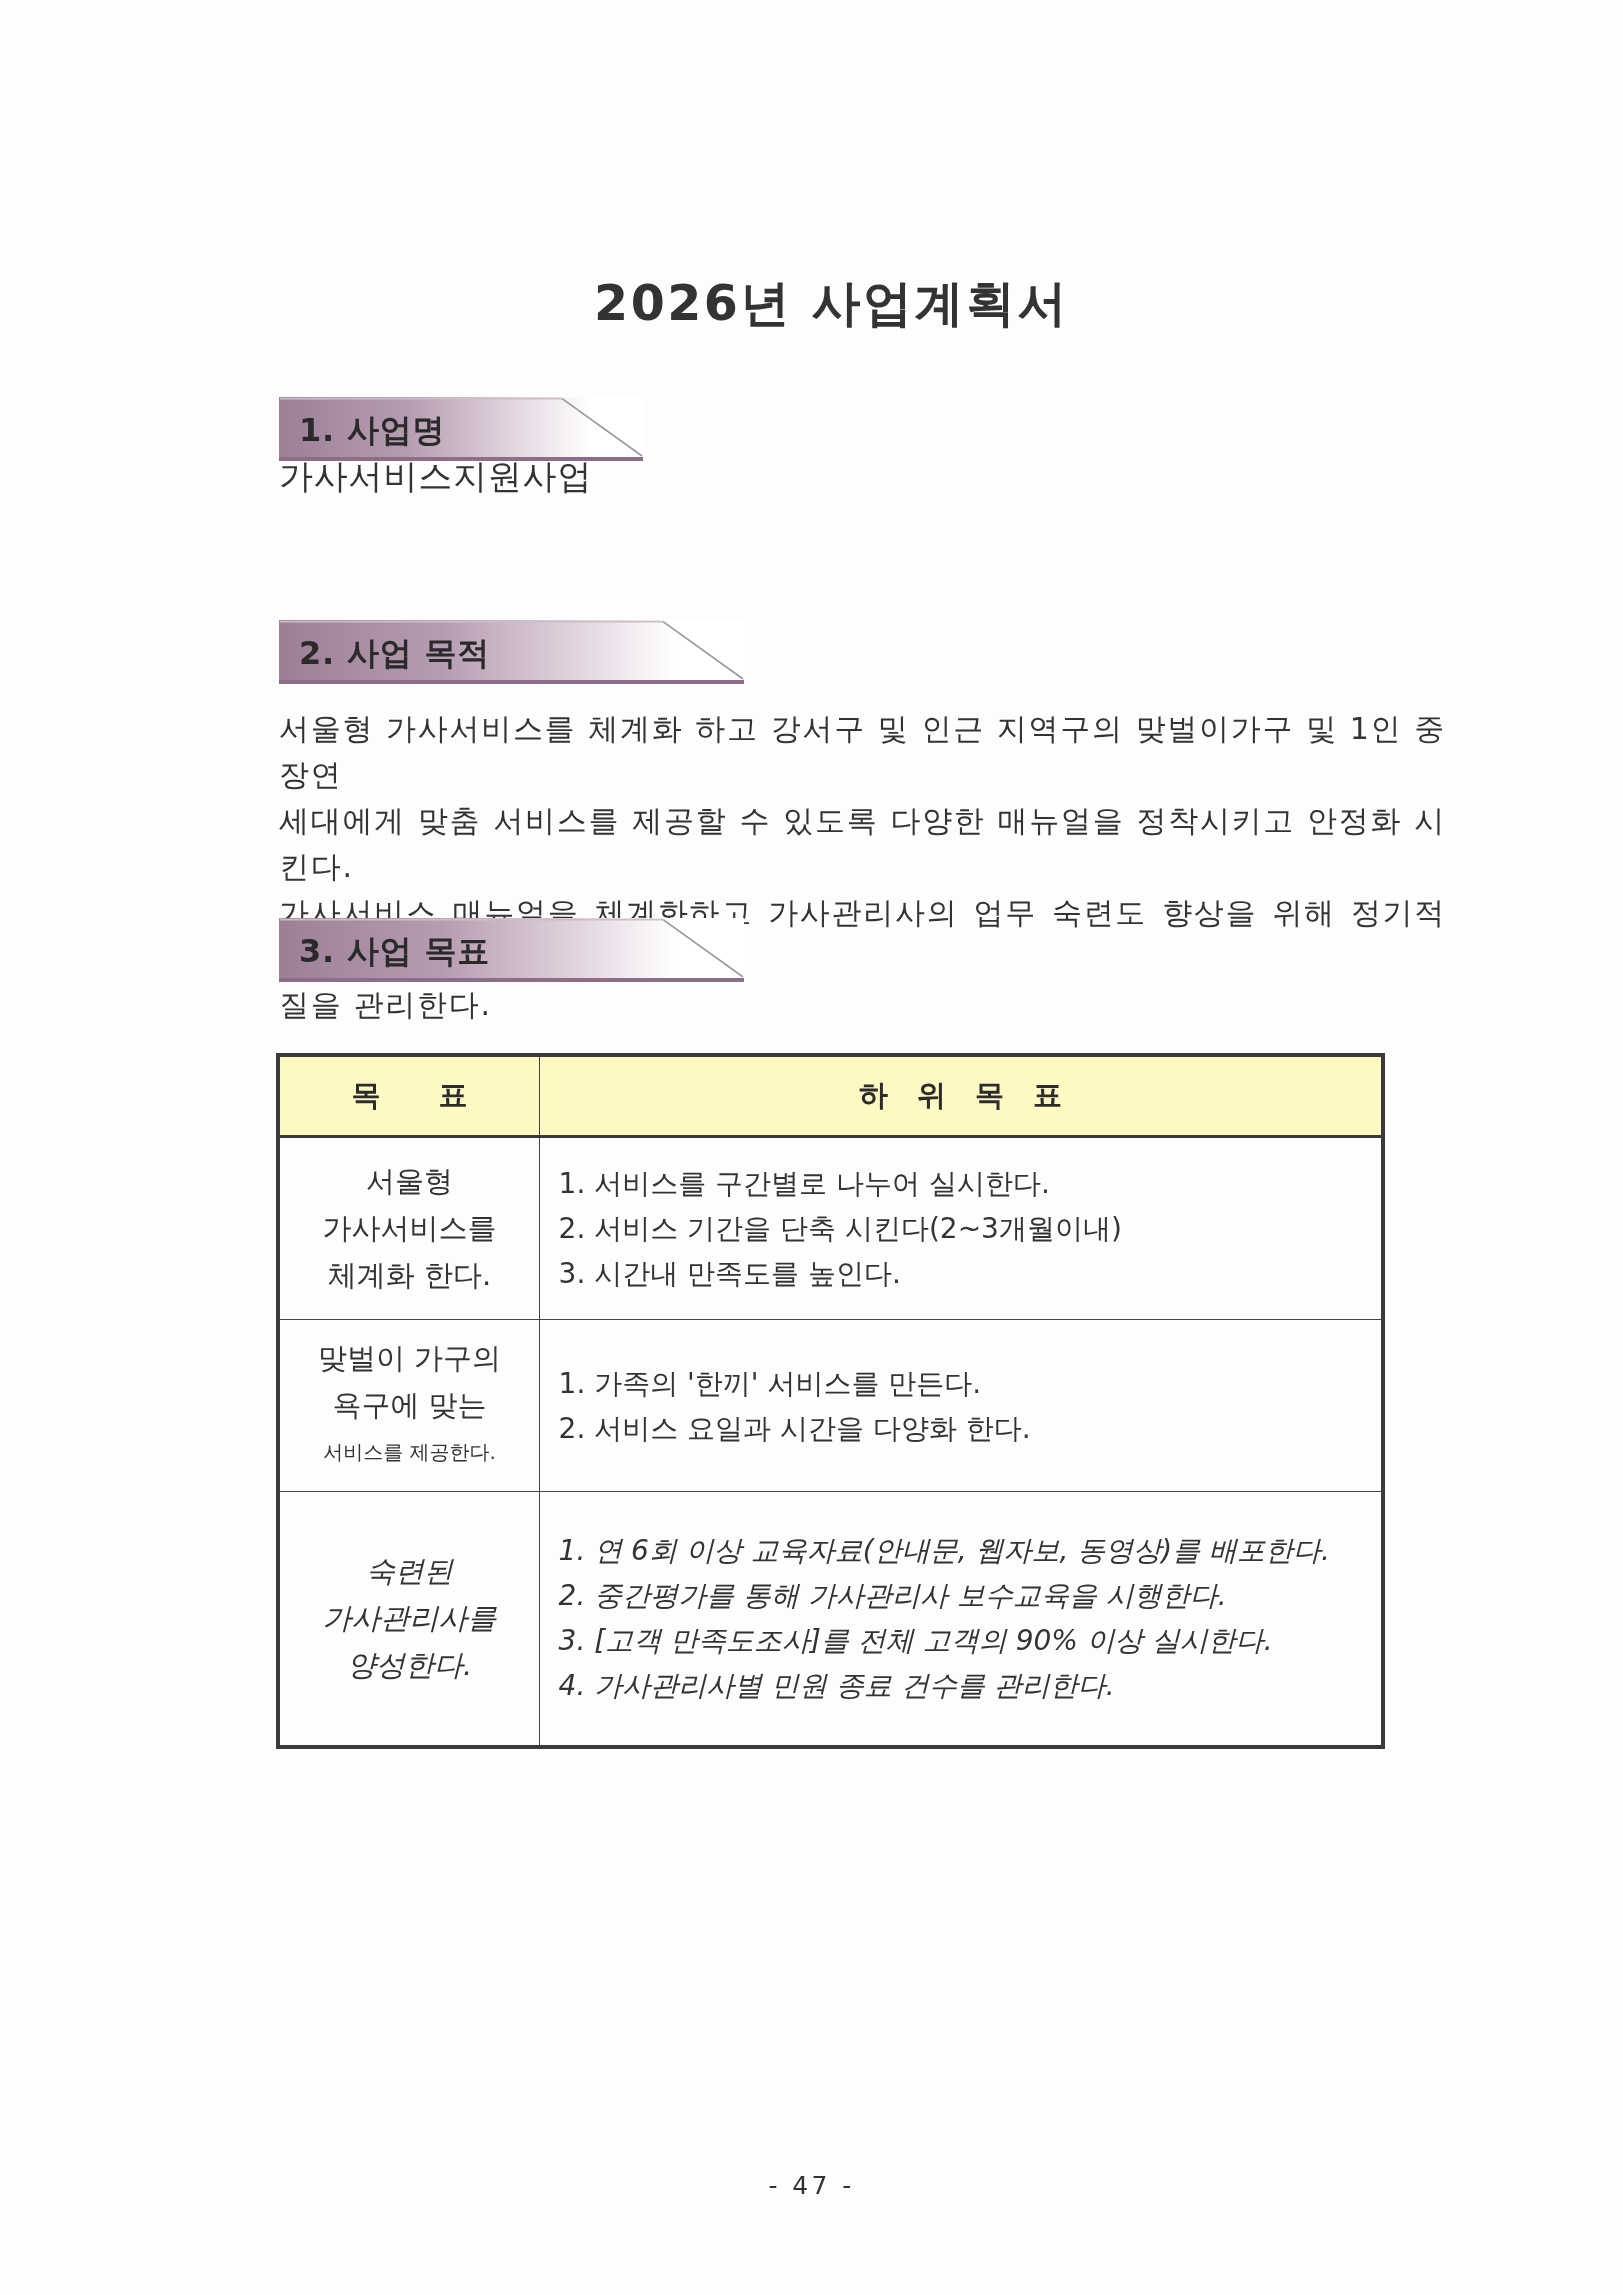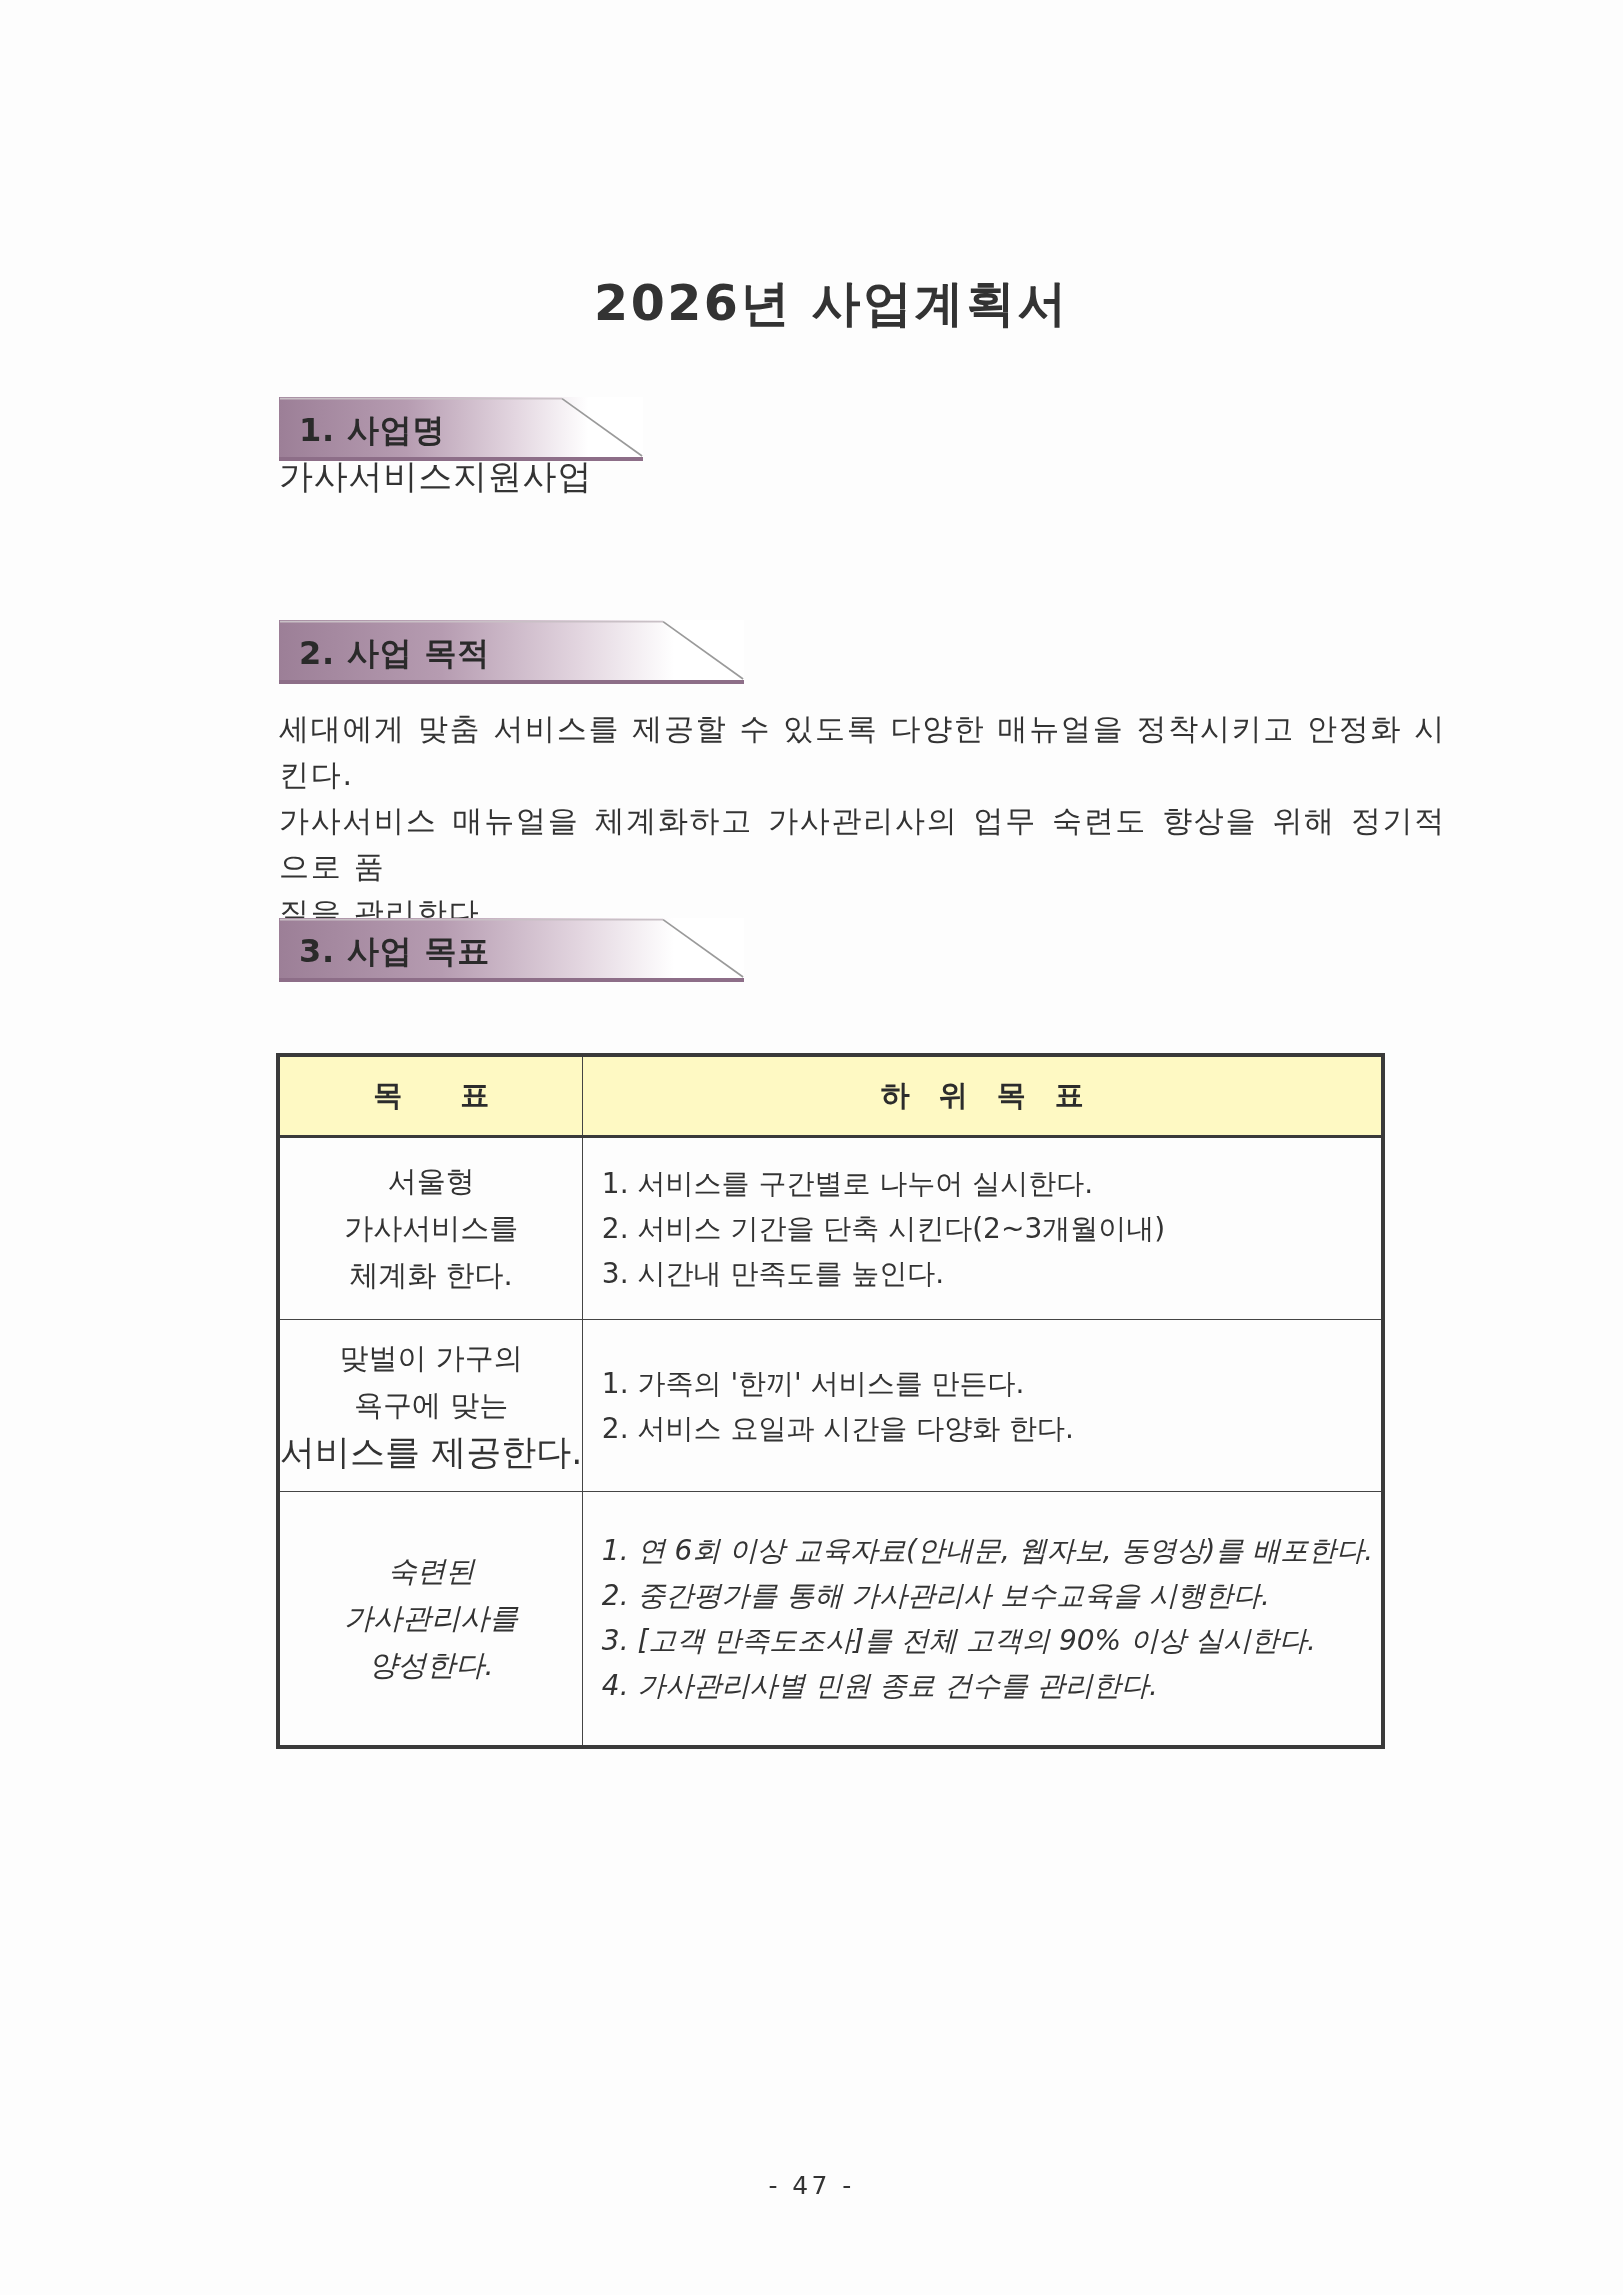--- a/index.html
+++ b/index.html
@@ -90,20 +90,21 @@
 
 <div class="section-head" style="top:620px; width:465px;">
   <div class="band" style="width:465px;"></div>
   <svg class="slant" style="left:0; width:465px;" width="465" height="64" viewBox="0 0 550 76">
     <polyline points="455,2 550,70" fill="none" stroke="#9a9a9a" stroke-width="2"></polyline>
     <line x1="0" y1="2" x2="455" y2="2" stroke="#c9c0c6" stroke-width="2"></line>
   </svg>
   <span class="label">2. 사업 목적</span>
 </div>
 <div class="para">
+  <p> 서울형 가사서비스를 체계화 하고 강서구 및 인근 지역구의 맞벌이가구 및 1인 중장연</p>
   <p>세대에게 맞춤 서비스를 제공할 수 있도록 다양한 매뉴얼을 정착시키고 안정화 시킨다.</p>
   <p>가사서비스 매뉴얼을 체계화하고 가사관리사의 업무 숙련도 향상을 위해 정기적으로 품</p>
   <p>질을 관리한다.</p>
 </div>
 
 <div class="section-head" style="top:918px; width:465px;">
   <div class="band" style="width:465px;"></div>
   <svg class="slant" style="left:0; width:465px;" width="465" height="64" viewBox="0 0 550 76">
     <polyline points="455,2 550,70" fill="none" stroke="#9a9a9a" stroke-width="2"></polyline>
     <line x1="0" y1="2" x2="455" y2="2" stroke="#c9c0c6" stroke-width="2"></line>
@@ -128,21 +129,21 @@
       <td class="sub-cell">
         <div>1. 서비스를 구간별로 나누어 실시한다.</div>
         <div>2. 서비스 기간을 단축 시킨다(2~3개월이내)</div>
         <div>3. 시간내 만족도를 높인다.</div>
       </td>
     </tr>
     <tr style="height:172px;">
       <td class="goal-cell col-goal">
         <div>맞벌이 가구의</div>
         <div>욕구에 맞는</div>
-        <div style="white-space:nowrap; font-size:35px;">서비스를 제공한다.</div>
+        <div style="white-space:nowrap; font-size:20px;">서비스를 제공한다.</div>
       </td>
       <td class="sub-cell">
         <div>1. 가족의 '한끼' 서비스를 만든다.</div>
         <div>2. 서비스 요일과 시간을 다양화 한다.</div>
       </td>
     </tr>
     <tr style="height:255px;font-style:italic;">
       <td class="goal-cell col-goal">
         <div>숙련된</div>
         <div>가사관리사를</div>

